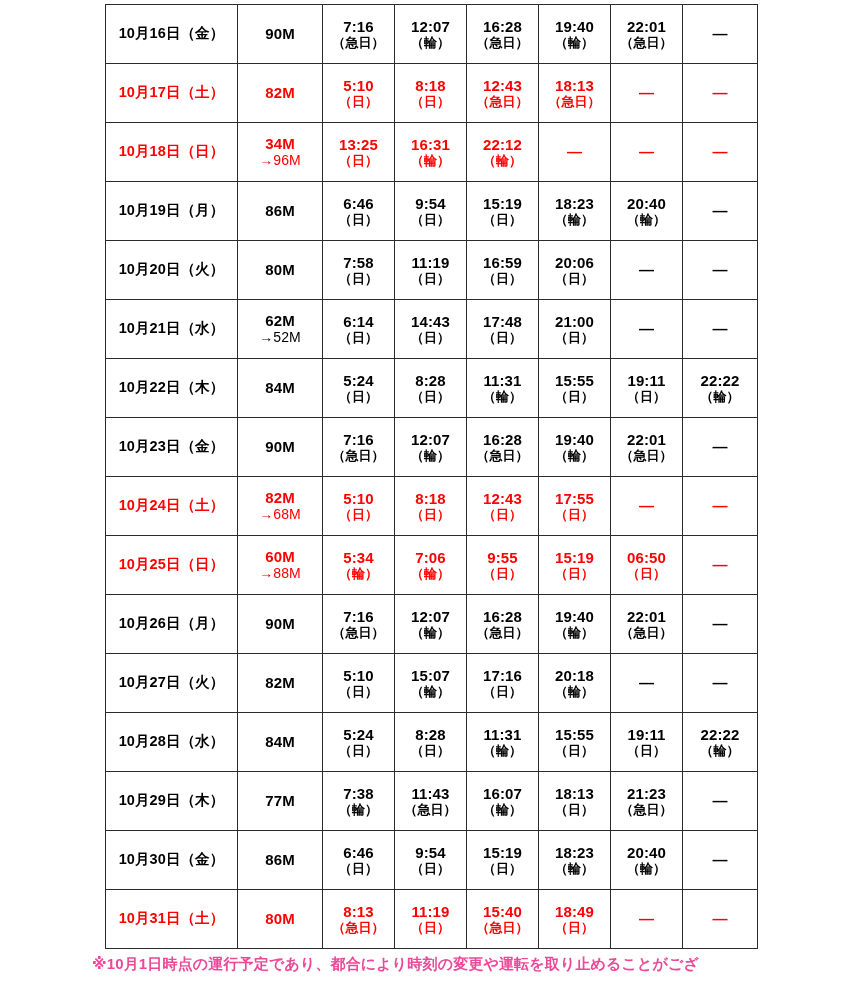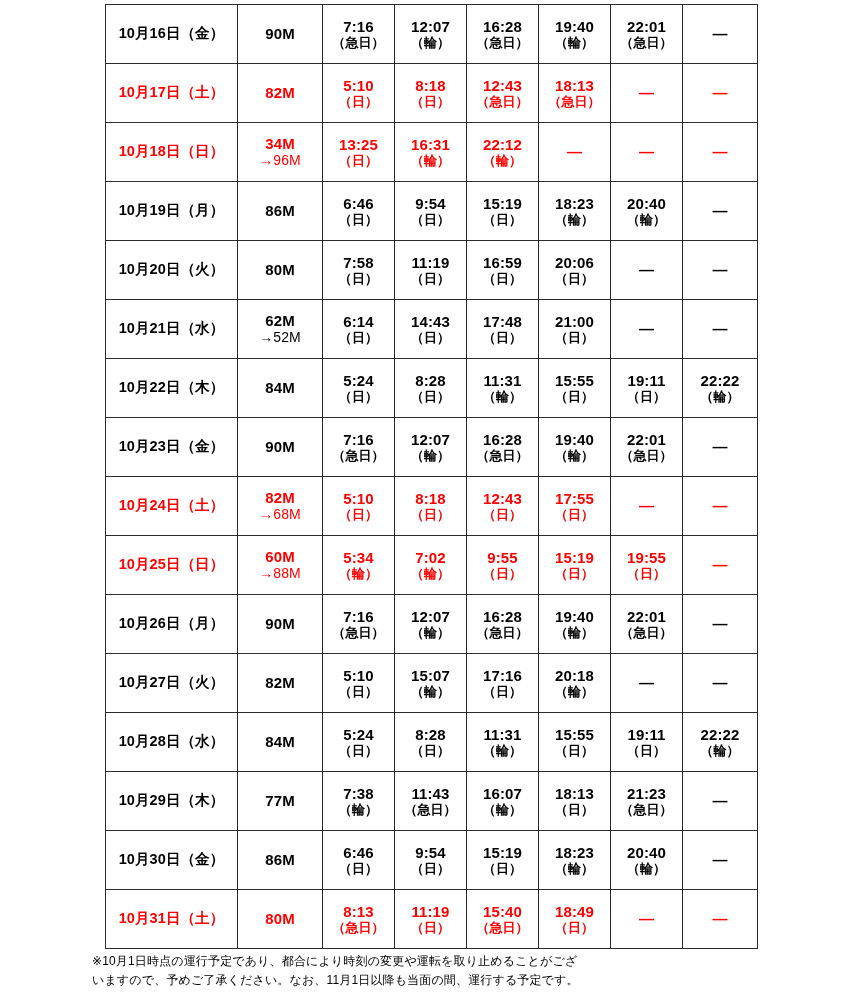--- a/index.html
+++ b/index.html
@@ -95,24 +95,24 @@
   tr.row-red .dash {
     color: #ff0000;
   }
 
   
   .footnote {
     position: absolute;
     left: 92px;
     top: 952px;
     width: 700px;
-    font-size: 12px;
-    font-weight: 400;
+    font-size: 15px;
+    font-weight: 700;
     line-height: 1.62;
-    color: #000000;
+    color: #ec4899;
     letter-spacing: 0.15px;
     text-align: left;
   }
   .footnote p {
     margin: 0;
   }
 </style>
 </head>
 <body>
 
@@ -394,33 +394,33 @@
             <td class="date-cell">10月25日（日）</td>
             <td class="dist-cell">
               <span class="cell-main">60M</span>
               <span class="cell-arrow">→88M</span>
             </td>
             <td class="time-cell">
               <span class="cell-main">5:34</span>
               <span class="cell-sub">（輪）</span>
             </td>
             <td class="time-cell">
-              <span class="cell-main">7:02</span>
+              <span class="cell-main">7:06</span>
               <span class="cell-sub">（輪）</span>
             </td>
             <td class="time-cell">
               <span class="cell-main">9:55</span>
               <span class="cell-sub">（日）</span>
             </td>
             <td class="time-cell">
               <span class="cell-main">15:19</span>
               <span class="cell-sub">（日）</span>
             </td>
             <td class="time-cell">
-              <span class="cell-main">19:55</span>
+              <span class="cell-main">06:50</span>
               <span class="cell-sub">（日）</span>
             </td>
             <td class="time-cell">
               <span class="dash">―</span>
             </td>
           </tr>
           <tr>
             <td class="date-cell">10月26日（月）</td>
             <td class="dist-cell">
               <span class="cell-main">90M</span>
@@ -592,16 +592,15 @@
             <td class="time-cell">
               <span class="dash">―</span>
             </td>
           </tr>
         </tbody>
     </table>
   </div>
 
   <div class="footnote">
     <p>※10月1日時点の運行予定であり、都合により時刻の変更や運転を取り止めることがござ</p>
-    <p>いますので、予めご了承ください。なお、11月1日以降も当面の間、運行する予定です。</p>
   </div>
 
 </div>
 
 </body></html>

